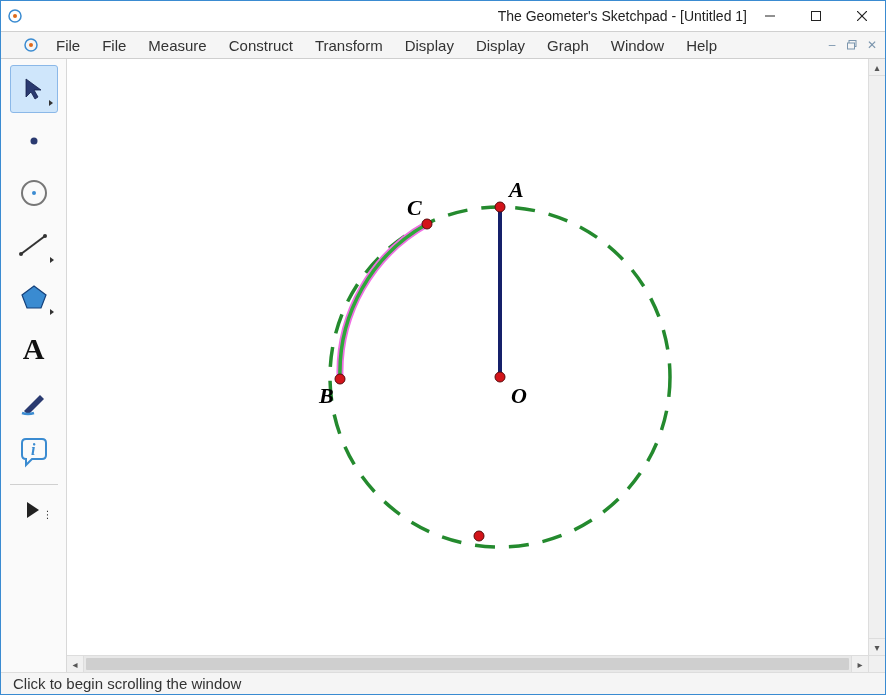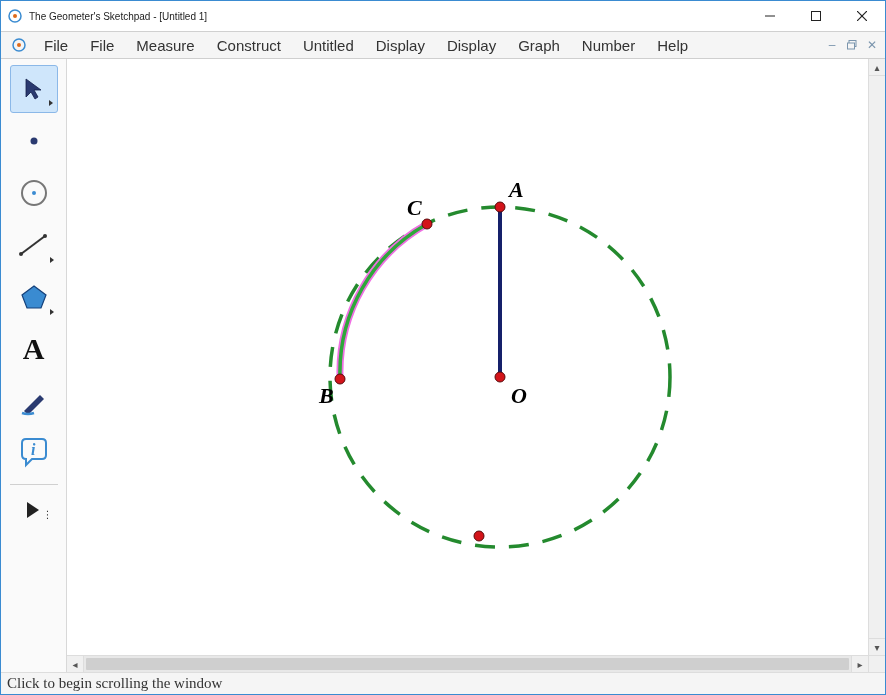--- a/index.html
+++ b/index.html
@@ -1,23 +1,23 @@
 <!DOCTYPE html>
 <html><head>
 <meta charset="utf-8">
 <style>
   * { box-sizing: border-box; margin: 0; padding: 0; }
   html, body { width: 886px; height: 695px; font-family: "Segoe UI", Tahoma, sans-serif; font-size: 15px; background: #fff; overflow: hidden; }
   .window { width: 886px; height: 695px; display: flex; flex-direction: column; border: 1px solid #3a8bd1; }
   .titlebar { height: 31px; background: #fff; display: flex; align-items: center; padding-left: 6px; border-bottom: 1px solid #d0d0d0; }
   .titlebar .app-icon { width: 16px; height: 16px; margin-right: 6px; }
-  .titlebar .title { flex: 1; font-size: 10px; color: #222; }
+  .titlebar .title { flex: 1; font-size: 14px; color: #222; text-align: right; }
   .win-controls { display: flex; }
   .win-btn { width: 46px; height: 30px; display: flex; align-items: center; justify-content: center; cursor: pointer; }
-  .menubar { height: 27px; background: #f5f5f5; border-bottom: 1px solid #cfcfcf; display: flex; align-items: center; padding-left: 8px; text-align: right; }
+  .menubar { height: 27px; background: #f5f5f5; border-bottom: 1px solid #cfcfcf; display: flex; align-items: center; padding-left: 20px; text-align: right; }
   .menubar .doc-icon { width: 16px; height: 16px; margin: 0 6px 0 2px; }
   .menu-item { padding: 3px 11px; color: #333; font-size: 15px; cursor: pointer; }
   .mdi-controls { margin-left: auto; display: flex; gap: 2px; padding-right: 4px; }
   .mdi-btn { width: 18px; height: 16px; display: flex; align-items: center; justify-content: center; cursor: pointer; color: #7b95ad; font-size: 12px;}
   .body { flex: 1; display: flex; min-height: 0; }
   .toolbar { width: 66px; background: #fafafa; border-right: 1px solid #d8d8d8; display: flex; flex-direction: column; align-items: center; padding-top: 6px; gap: 4px; }
   .tool { width: 48px; height: 48px; display: flex; align-items: center; justify-content: center; border-radius: 3px; cursor: pointer; position: relative; }
   .tool.selected { background: #cfe6fb; border: 1px solid #8bb8e8; }
   .tool .sub { position: absolute; right: 4px; bottom: 6px; width:0; height:0; border-left:4px solid #333; border-top:3px solid transparent; border-bottom:3px solid transparent;}
   .tool .subdots { position:absolute; right:4px; bottom:8px; font-size:10px; color:#333; letter-spacing:1px;}
@@ -28,21 +28,21 @@
   .vscroll .up, .vscroll .down { height: 17px; display:flex; align-items:center; justify-content:center; color:#555; font-size:10px; cursor:pointer;}
   .vscroll .up { border-bottom:1px solid #ddd; position:absolute; top:0; left:0; right:0;}
   .vscroll .down { border-top:1px solid #ddd; position:absolute; bottom:0; left:0; right:0;}
   .hscroll { position: absolute; left: 0; right: 17px; bottom: 0; height: 17px; background: #f0f0f0; border-top:1px solid #ddd; display:flex; }
   .hscroll .left, .hscroll .right { width: 17px; display:flex; align-items:center; justify-content:center; color:#555; font-size:10px; cursor:pointer; }
   .hscroll .left{border-right:1px solid #ddd;}
   .hscroll .right{border-left:1px solid #ddd;}
   .hscroll .track { flex:1; background:#e8e8e8; position:relative;}
   .hscroll .thumb { position:absolute; left:2px; right:2px; top:2px; bottom:2px; background:#cfcfcf; border-radius:1px;}
   .scroll-corner { position:absolute; right:0; bottom:0; width:17px; height:17px; background:#f0f0f0; border-left:1px solid #ddd; border-top:1px solid #ddd;}
-  .statusbar { height: 22px; background: #f5f5f5; border-top: 1px solid #ddd; padding-left: 6px; display:flex; align-items:center; font-size:15px; color:#333;font-family:Liberation Serif, serif;}
+  .statusbar { height: 22px; background: #f5f5f5; border-top: 1px solid #ddd; padding-left: 12px; display:flex; align-items:center; font-size:15px; color:#333;}
   .pt-label { font-family: "Times New Roman", serif; font-style: italic; font-weight: bold; font-size: 22px; }
 </style>
 </head>
 <body>
 
 <div class="window">
 
   <div class="titlebar">
     <span class="app-icon">
       <svg width="16" height="16">
@@ -75,25 +75,25 @@
     <span class="doc-icon">
       <svg width="16" height="16">
           <circle cx="8" cy="8" r="6" fill="none" stroke="#3a8bd1" stroke-width="1.5"></circle>
           <circle cx="8" cy="8" r="2" fill="#e06a1a"></circle>
         </svg>
     </span>
     <div class="menu-item">File</div>
     <div class="menu-item">File</div>
     <div class="menu-item">Measure</div>
     <div class="menu-item">Construct</div>
-    <div class="menu-item">Untitled</div>
+    <div class="menu-item">Transform</div>
     <div class="menu-item">Display</div>
     <div class="menu-item">Display</div>
     <div class="menu-item">Graph</div>
-    <div class="menu-item">Number</div>
+    <div class="menu-item">Window</div>
     <div class="menu-item">Help</div>
     <div class="mdi-controls">
       <div class="mdi-btn">–</div>
       <div class="mdi-btn">
           <svg width="10" height="10">
             <rect x="2" y="0.5" width="7" height="6" fill="none" stroke="#7b95ad"></rect>
             <rect x="0.5" y="3" width="7" height="6" fill="#f5f5f5" stroke="#7b95ad"></rect>
           </svg>
         </div>
       <div class="mdi-btn">✕</div>

